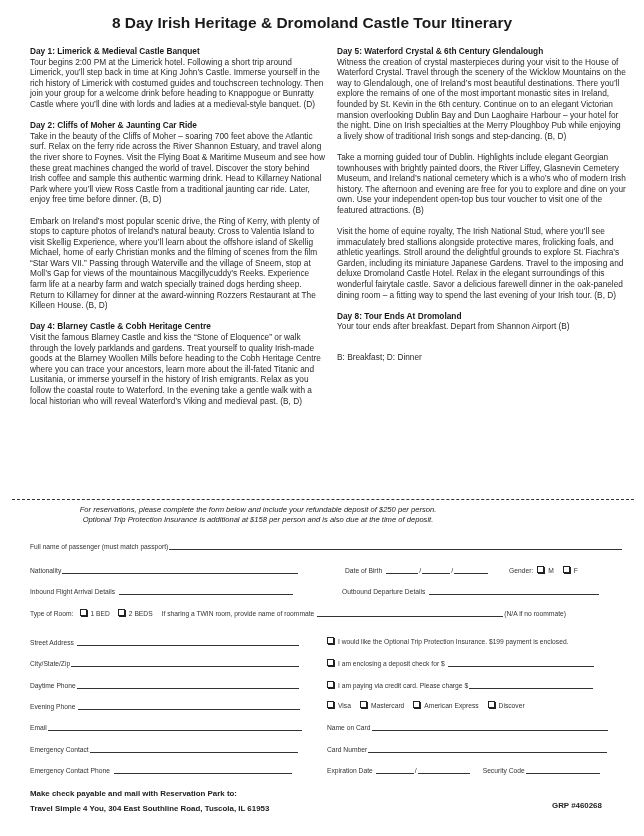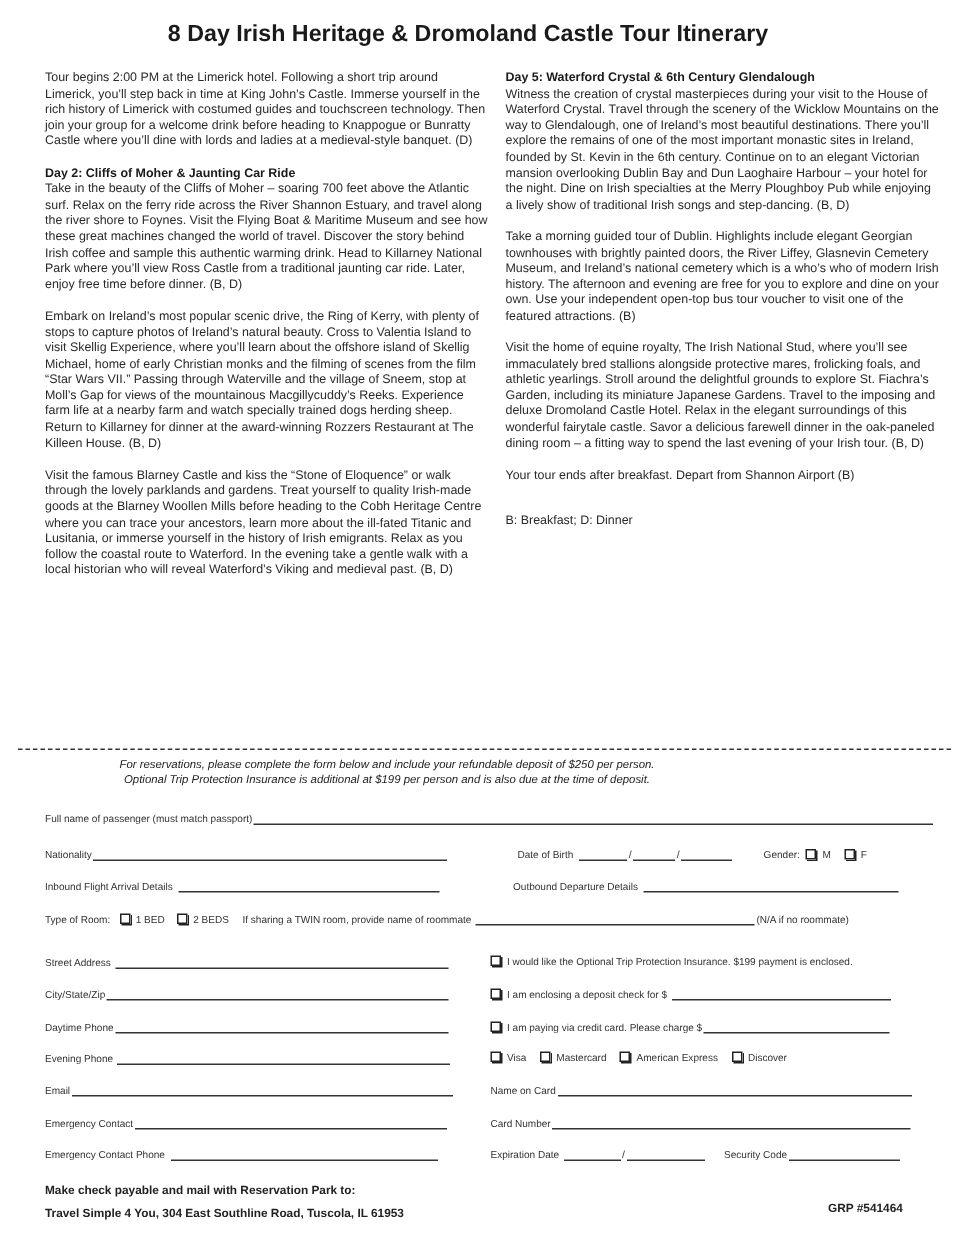--- a/index.html
+++ b/index.html
@@ -22,56 +22,59 @@
   .footer { position: absolute; top: 786px; left: 30px; font-size: 7.9px; line-height: 15px; font-weight: bold; color: #222; }
   .grp { position: absolute; top: 801px; left: 552px; font-size: 7.9px; font-weight: bold; color: #222; }
 </style>
 </head>
 <body>
 
 <div class="title">8 Day Irish Heritage &amp; Dromoland Castle Tour Itinerary</div>
 
 <div class="col left">
   <div class="day">
+    <div class="day-title">Day 1: Limerick &amp; Medieval Castle Banquet</div>
     <div>Tour begins 2:00 PM at the Limerick hotel. Following a short trip around Limerick, you’ll step back in time at King John’s Castle. Immerse yourself in the rich history of Limerick with costumed guides and touchscreen technology. Then join your group for a welcome drink before heading to Knappogue or Bunratty Castle where you’ll dine with lords and ladies at a medieval-style banquet. (D)</div>
   </div>
   <div class="day">
     <div class="day-title">Day 2: Cliffs of Moher &amp; Jaunting Car Ride</div>
     <div>Take in the beauty of the Cliffs of Moher – soaring 700 feet above the Atlantic surf. Relax on the ferry ride across the River Shannon Estuary, and travel along the river shore to Foynes. Visit the Flying Boat &amp; Maritime Museum and see how these great machines changed the world of travel. Discover the story behind Irish coffee and sample this authentic warming drink. Head to Killarney National Park where you’ll view Ross Castle from a traditional jaunting car ride. Later, enjoy free time before dinner. (B, D)</div>
   </div>
   <div class="day">
     <div>Embark on Ireland’s most popular scenic drive, the Ring of Kerry, with plenty of stops to capture photos of Ireland’s natural beauty. Cross to Valentia Island to visit Skellig Experience, where you’ll learn about the offshore island of Skellig Michael, home of early Christian monks and the filming of scenes from the film “Star Wars VII.” Passing through Waterville and the village of Sneem, stop at Moll’s Gap for views of the mountainous Macgillycuddy’s Reeks. Experience farm life at a nearby farm and watch specially trained dogs herding sheep. Return to Killarney for dinner at the award-winning Rozzers Restaurant at The Killeen House. (B, D)</div>
   </div>
   <div class="day">
+    <div class="day-title">Day 4: Blarney Castle &amp; Cobh Heritage Centre</div>
     <div>Visit the famous Blarney Castle and kiss the “Stone of Eloquence” or walk through the lovely parklands and gardens. Treat yourself to quality Irish-made goods at the Blarney Woollen Mills before heading to the Cobh Heritage Centre where you can trace your ancestors, learn more about the ill-fated Titanic and Lusitania, or immerse yourself in the history of Irish emigrants. Relax as you follow the coastal route to Waterford. In the evening take a gentle walk with a local historian who will reveal Waterford’s Viking and medieval past. (B, D)</div>
   </div>
 </div>
 
 <div class="col right">
   <div class="day">
     <div class="day-title">Day 5: Waterford Crystal &amp; 6th Century Glendalough</div>
     <div>Witness the creation of crystal masterpieces during your visit to the House of Waterford Crystal. Travel through the scenery of the Wicklow Mountains on the way to Glendalough, one of Ireland’s most beautiful destinations. There you’ll explore the remains of one of the most important monastic sites in Ireland, founded by St. Kevin in the 6th century. Continue on to an elegant Victorian mansion overlooking Dublin Bay and Dun Laoghaire Harbour – your hotel for the night. Dine on Irish specialties at the Merry Ploughboy Pub while enjoying a lively show of traditional Irish songs and step-dancing.  (B, D)</div>
   </div>
   <div class="day">
     <div>Take a morning guided tour of Dublin. Highlights include elegant Georgian townhouses with brightly painted doors, the River Liffey, Glasnevin Cemetery Museum, and Ireland’s national cemetery which is a who’s who of modern Irish history. The afternoon and evening are free for you to explore and dine on your own. Use your independent open-top bus tour voucher to visit one of the featured attractions. (B)</div>
   </div>
   <div class="day">
     <div>Visit the home of equine royalty, The Irish National Stud, where you’ll see immaculately bred stallions alongside protective mares, frolicking foals, and athletic yearlings. Stroll around the delightful grounds to explore St. Fiachra’s Garden, including its miniature Japanese Gardens. Travel to the imposing and deluxe Dromoland Castle Hotel. Relax in the elegant surroundings of this wonderful fairytale castle. Savor a delicious farewell dinner in the oak-paneled dining room – a fitting way to spend the last evening of your Irish tour. (B, D)</div>
   </div>
   <div class="day">
+    <div class="day-title">Day 8: Tour Ends At Dromoland</div>
     <div>Your tour ends after breakfast. Depart from Shannon Airport (B)</div>
   </div>
   <div class="legend">B: Breakfast; D: Dinner</div>
 </div>
 
 <div class="divider"></div>
 
 <div class="notice">
   <div>For reservations, please complete the form below and include your refundable deposit of $250 per person.</div>
-  <div>Optional Trip Protection Insurance is additional at $199 per person and is also due at the time of deposit.</div>
+  <div>Optional Trip Protection Insurance is additional at $158 per person and is also due at the time of deposit.</div>
 </div>
 
 <div class="form">
 
   <div class="row" style="top:542px; left:30px;">
     <span>Full name of passenger (must match passport)</span>
     <span class="line" style="width:453px;"></span>
   </div>
 
   <div class="row" style="top:566px; left:30px;">
@@ -199,13 +202,13 @@
     <span class="gap" style="width:12px;"></span>
     <span>Security Code</span>
     <span class="line" style="width:74px;"></span>
   </div>
 </div>
 
 <div class="footer">
   <div>Make check payable and mail with Reservation Park to:</div>
   <div>Travel Simple 4 You, 304 East Southline Road, Tuscola, IL 61953</div>
 </div>
-<div class="grp">GRP #541464</div>
+<div class="grp">GRP #460268</div>
 
 </body></html>

